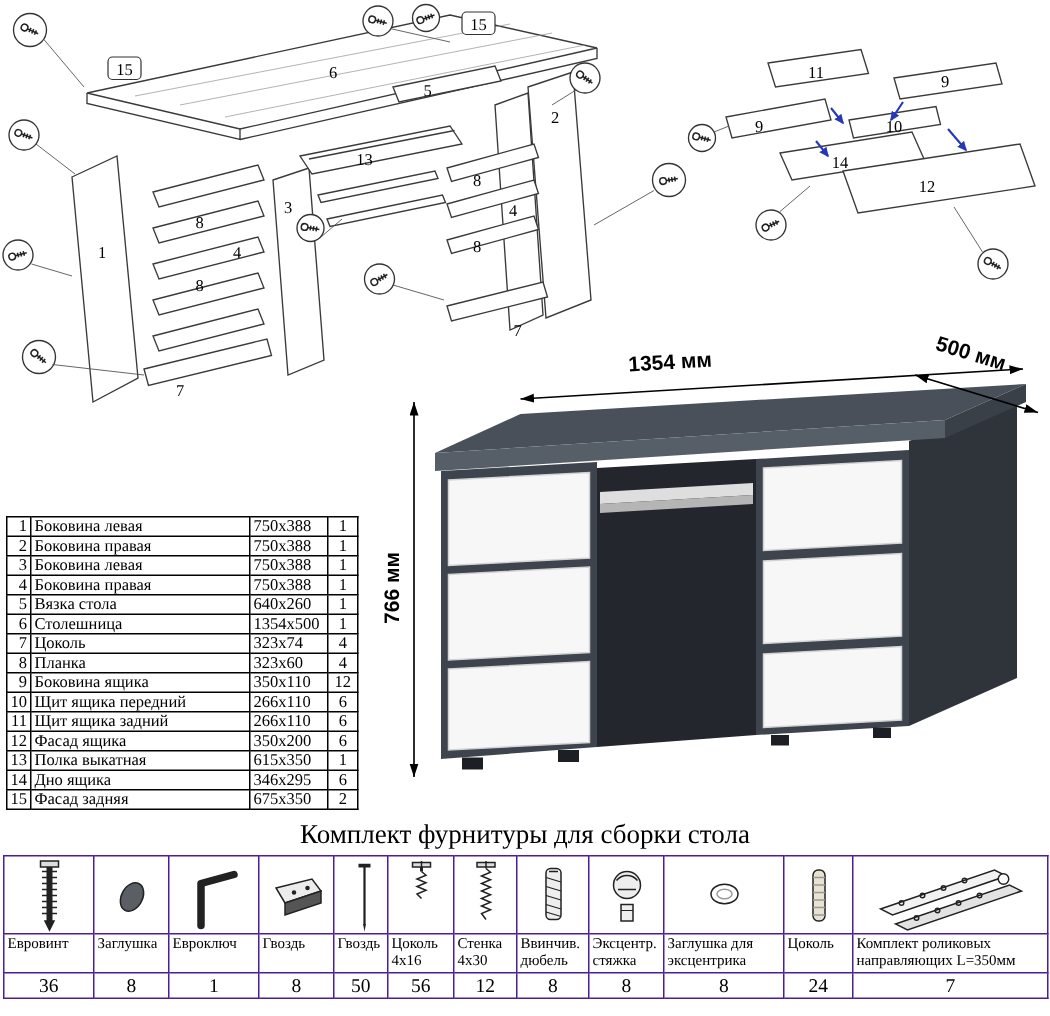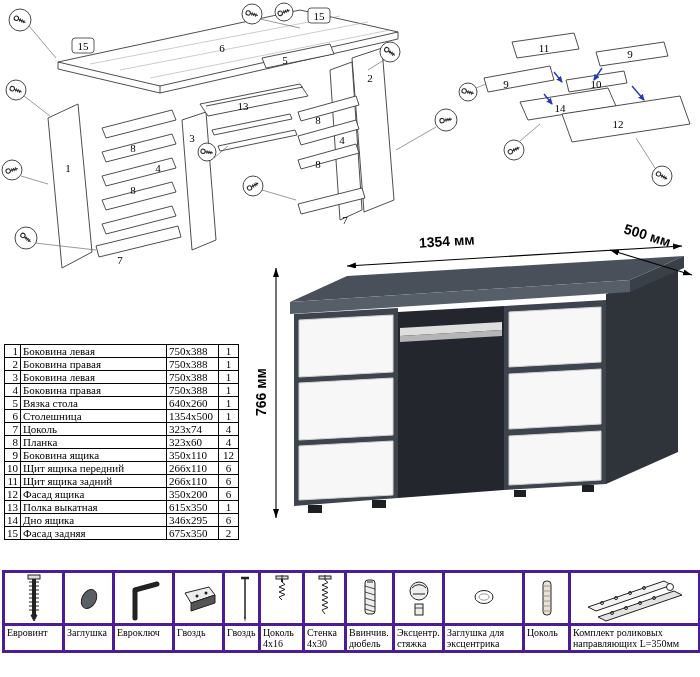--- a/index.html
+++ b/index.html
@@ -21,21 +21,21 @@
   .c-num  { width:16px; text-align:right; }
   .c-name { width:146px; }
   .c-size { width:52px; }
   .c-qty  { width:20px; text-align:center; }
 
   .hw-title { position:absolute; top:546px; left:0; width:100%; text-align:center;
               font-size:18px; }
 
   .hw-table { position:absolute; left:2px; top:570px; width:696px;
               border-collapse:collapse; table-layout:fixed; background:#fff; }
-  .hw-table td { border:3px solid #4c1d95; text-align:center; vertical-align:middle; overflow:hidden; }
+  .hw-table td { border:1px solid #4c1d95; text-align:center; vertical-align:middle; overflow:hidden; }
   .hw-icons td { height:52px; }
   .hw-icons svg { margin:0 auto; }
   .hw-names td { font-size:10px; line-height:11px; height:26px; padding:1px 2px;
                  text-align:left; vertical-align:top; white-space:normal; }
   .hw-qty td  { font-size:13px; height:17px; }
 </style>
 </head>
 <body>
 
 <div class="page">
@@ -334,20 +334,21 @@
     <g stroke="#000" stroke-width="1.1" fill="none">
       <line x1="95" y1="54" x2="430" y2="34" marker-start="url(#dima)" marker-end="url(#dima)"></line>
       <line x1="358" y1="38" x2="440" y2="63" marker-start="url(#dima)" marker-end="url(#dima)"></line>
       <line x1="24" y1="56" x2="24" y2="306" marker-start="url(#dima)" marker-end="url(#dima)"></line>
     </g>
     <text class="dim-label" text-anchor="middle" transform="translate(195,34) rotate(-3.5)">1354 мм</text>
     <text class="dim-label" text-anchor="middle" transform="translate(394,28) rotate(17)">500 мм</text>
     <text class="dim-label" text-anchor="middle" transform="translate(14,180) rotate(-90)">766 мм</text>
   </svg>
 
+  <div class="hw-title">Комплект фурнитуры для сборки стола</div>
 
   <table class="hw-table">
     <colgroup>
       <col style="width:60px">
         <col style="width:50px">
         <col style="width:60px">
         <col style="width:50px">
       <col style="width:36px">
         <col style="width:44px">
         <col style="width:42px">
@@ -476,16 +477,30 @@
         <td>Гвоздь</td>
         <td>Гвоздь</td>
         <td>Цоколь 4x16</td>
         <td>Стенка 4x30</td>
         <td>Ввинчив. дюбель</td>
         <td>Эксцентр. стяжка</td>
         <td>Заглушка для эксцентрика</td>
         <td>Цоколь</td>
         <td>Комплект роликовых направляющих L=350мм</td>
       </tr>
+      <tr class="hw-qty">
+        <td>36</td>
+        <td>8</td>
+        <td>1</td>
+        <td>8</td>
+        <td>50</td>
+        <td>56</td>
+        <td>12</td>
+        <td>8</td>
+        <td>8</td>
+        <td>8</td>
+        <td>24</td>
+        <td>7</td>
+      </tr>
     </tbody>
   </table>
 
 </div>
 
 </body></html>

